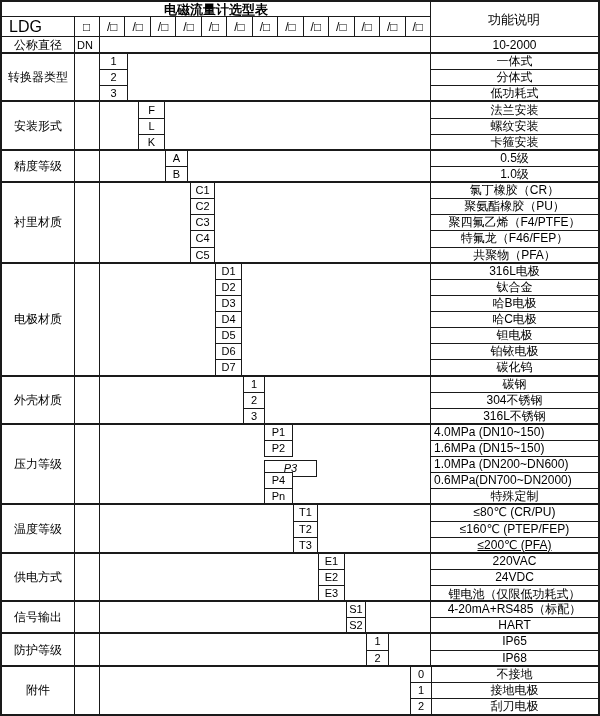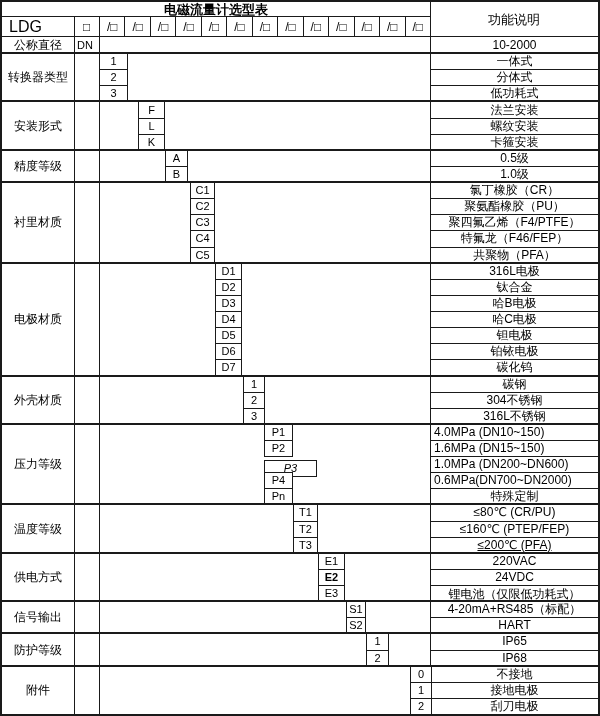--- a/index.html
+++ b/index.html
@@ -162,21 +162,21 @@
       <div class="cell code" style="left: 291px; top: 518.571px; width: 25px; height: 17.119px;">T2</div>
       <div class="cell func" style="left: 429px; top: 518.571px; width: 167px; height: 16.119px;">≤160℃ (PTEP/FEP)</div>
       <div class="hl" style="left: 428px; top: 534.69px; width: 168px; height: 1px;"></div>
       <div class="cell code" style="left: 291px; top: 534.69px; width: 25px; height: 17.119px;">T3</div>
       <div class="cell func" style="left: 429px; top: 534.69px; width: 167px; height: 16.119px; text-decoration: underline;">≤200℃ (PFA)</div>
       <div class="hl" style="left: 0px; top: 549.81px; width: 596px; height: 2px;"></div>
       <div class="cell label" style="left: 0px; top: 550.81px; width: 72px; height: 48.3571px;">供电方式</div>
       <div class="cell code" style="left: 316px; top: 550.81px; width: 27px; height: 17.119px;">E1</div>
       <div class="cell func" style="left: 429px; top: 550.81px; width: 167px; height: 16.119px;">220VAC</div>
       <div class="hl" style="left: 428px; top: 566.929px; width: 168px; height: 1px;"></div>
-      <div class="cell code" style="left: 316px; top: 566.929px; width: 27px; height: 17.119px; font-weight: bold;">E2</div>
+      <div class="cell code" style="left: 316px; top: 566.929px; width: 27px; height: 17.119px;">E2</div>
       <div class="cell func" style="left: 429px; top: 566.929px; width: 167px; height: 16.119px;">24VDC</div>
       <div class="hl" style="left: 428px; top: 583.048px; width: 168px; height: 1px;"></div>
       <div class="cell code" style="left: 316px; top: 583.048px; width: 27px; height: 17.119px;">E3</div>
       <div class="cell func" style="left: 429px; top: 583px; width: 167px; height: 18px; text-align: right;">锂电池（仅限低功耗式）</div>
       <div class="hl" style="left: 0px; top: 598.167px; width: 596px; height: 2px;"></div>
       <div class="cell label" style="left: 0px; top: 599.167px; width: 72px; height: 32.2381px;">信号输出</div>
       <div class="cell code" style="left: 344px; top: 599.167px; width: 20px; height: 17.119px;">S1</div>
       <div class="cell func" style="left: 429px; top: 599.167px; width: 167px; height: 16.119px;">4-20mA+RS485（标配）</div>
       <div class="hl" style="left: 428px; top: 615.286px; width: 168px; height: 1px;"></div>
       <div class="cell code" style="left: 344px; top: 615.286px; width: 20px; height: 17.119px;">S2</div>

